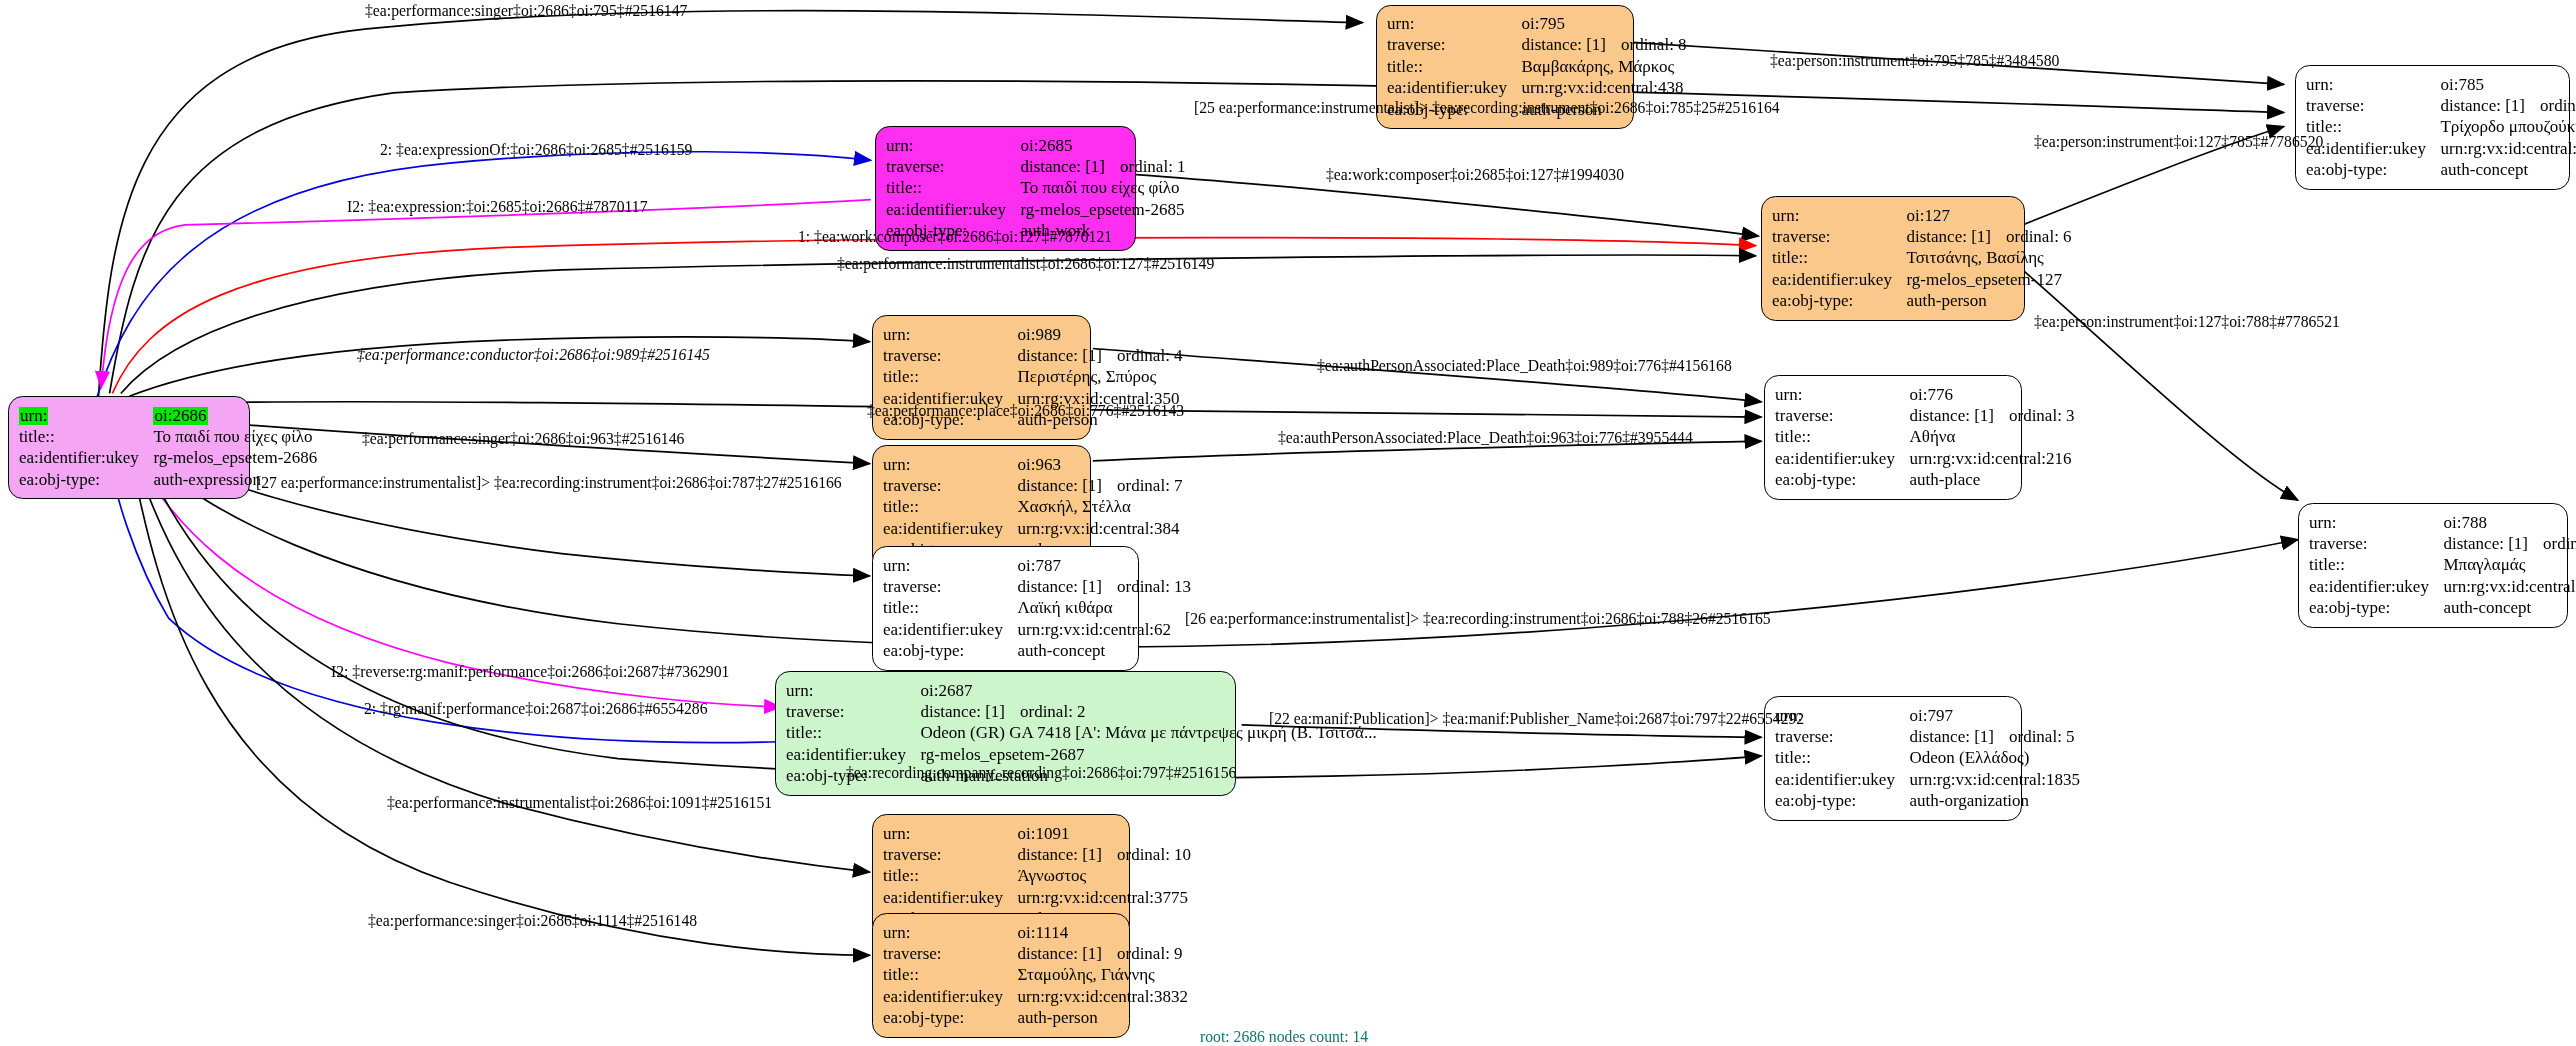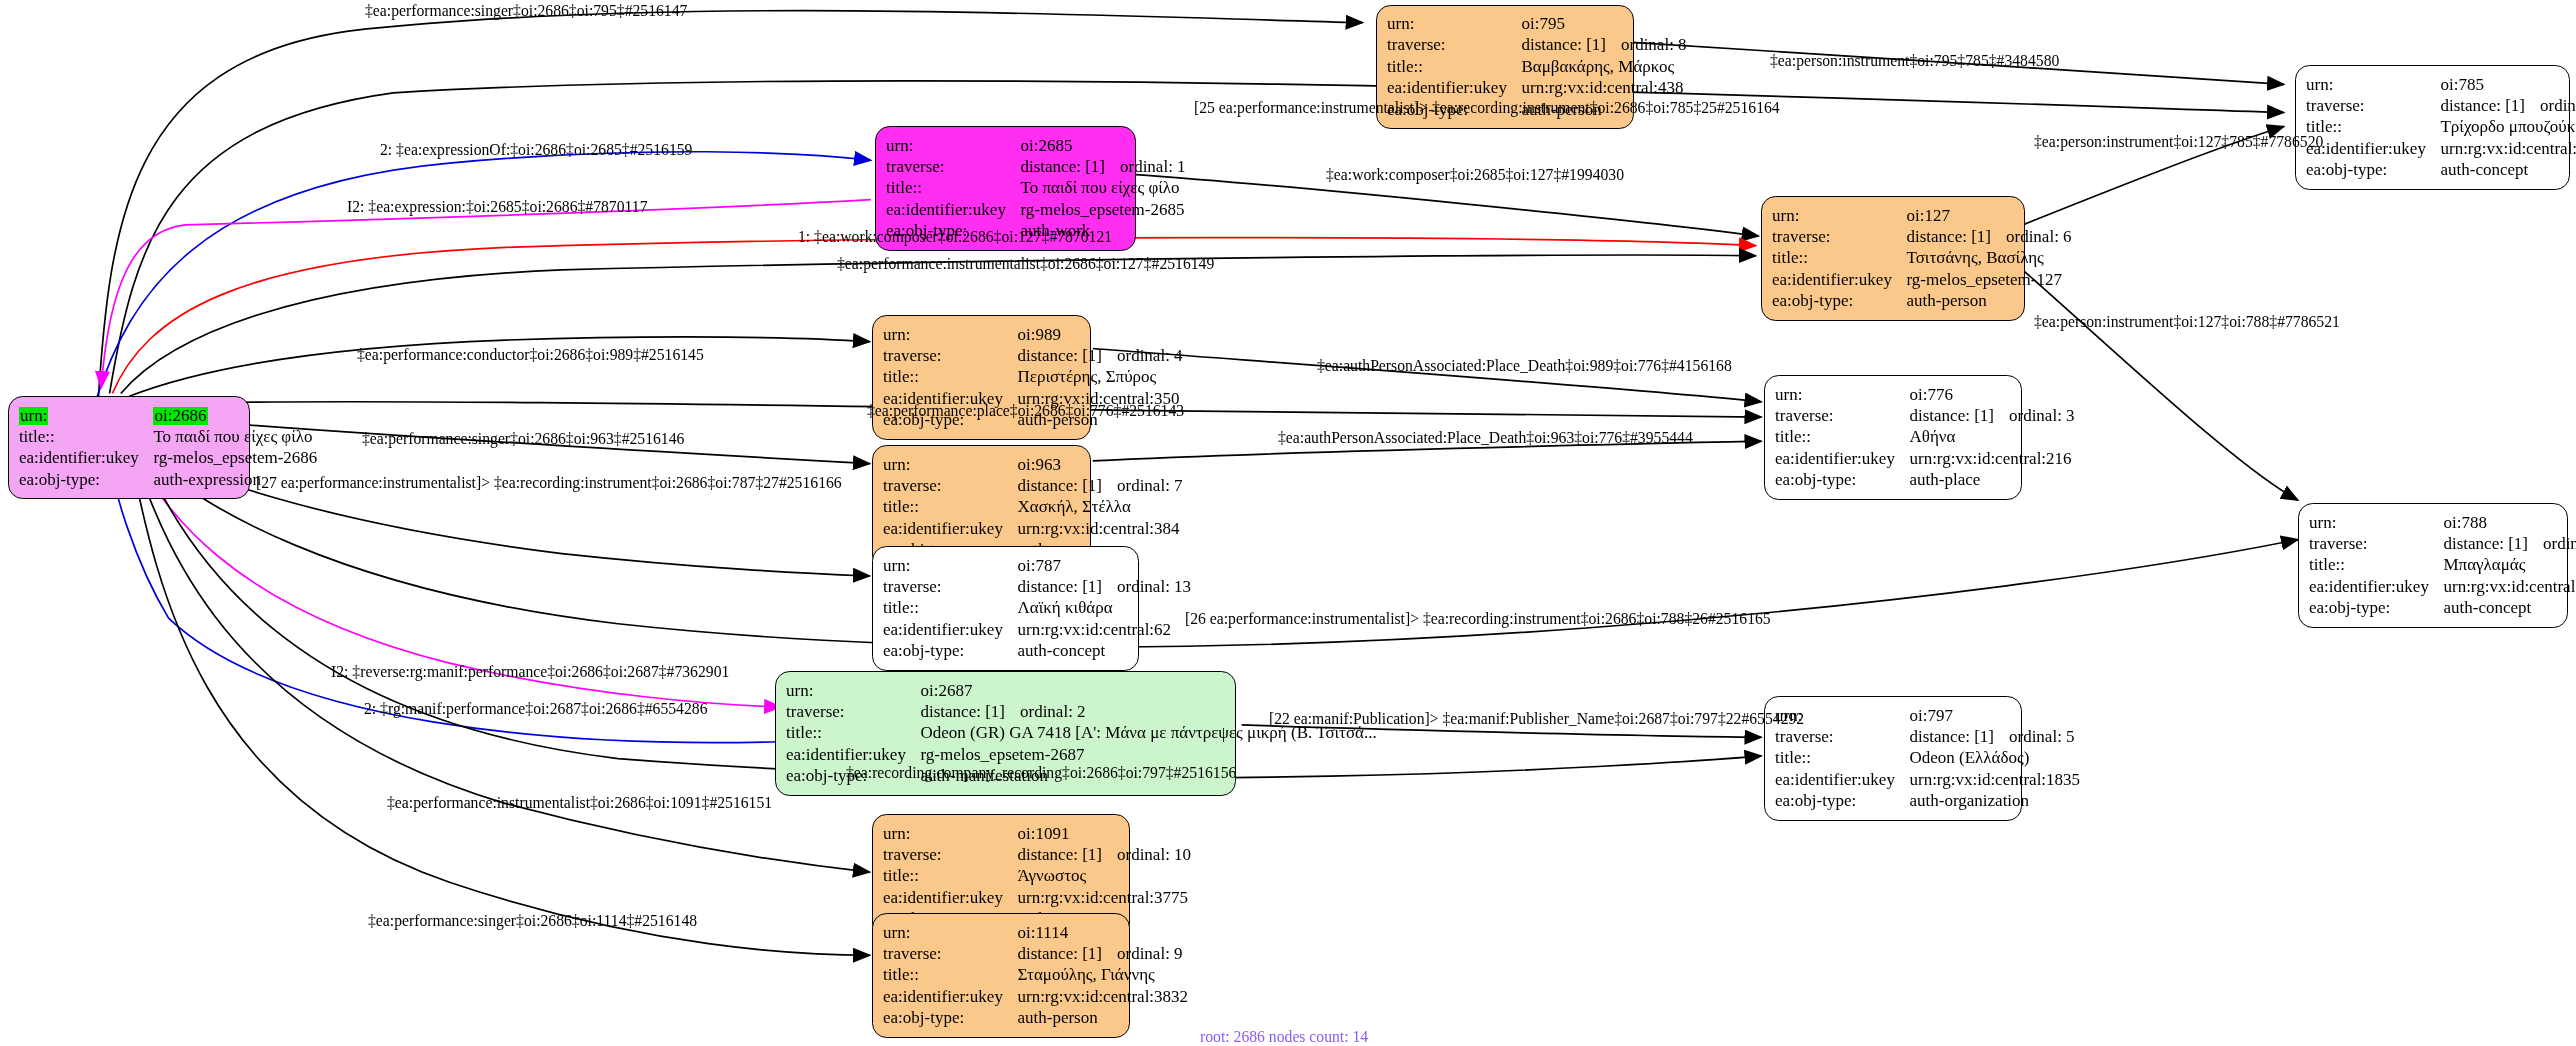--- a/index.html
+++ b/index.html
@@ -12,21 +12,21 @@
   .node td{font-size:17px;line-height:1.06;white-space:nowrap;padding:1.7px 0;vertical-align:top;}
   .node td.k{padding-right:14.6px;}
   .node td.v{}
   .nd-orange{background:#fbc88b;}
   .nd-white{background:#ffffff;}
   .nd-magenta{background:#ff2ef0;}
   .nd-green{background:#ccf5cc;}
   .nd-pink{background:#f4a6f4;}
   .hl-green{background:#00e800;display:inline-block;padding:0 1.1px;}
   .edge-label{position:absolute;font-size:15.7px;color:#000;white-space:nowrap;line-height:1;}
-  .footer{position:absolute;font-size:15.7px;color:#8b5cf6;white-space:nowrap;}
+  .footer{position:absolute;font-size:15.7px;color:#0f766e;white-space:nowrap;}
   .ord{padding-left:15px;}
 </style>
 </head>
 <body>
 
 <div id="canvas">
 
   <svg class="edges" viewBox="0 0 4585 1863">
     <defs>
       <marker id="ah-k" markerWidth="11" markerHeight="9" refX="10" refY="4.5" orient="auto">
@@ -469,21 +469,21 @@
   <div class="edge-label" style="left:365px;top:2.8px;">‡ea:performance:singer‡oi:2686‡oi:795‡#2516147</div>
   <div class="edge-label" style="left:1756px;top:53px;margin-left:14px;">‡ea:person:instrument‡oi:795‡785‡#3484580</div>
   <div class="edge-label" style="left:1194px;top:100px;">[25 ea:performance:instrumentalist]&gt; ‡ea:recording:instrument‡oi:2686‡oi:785‡25#2516164</div>
   <div class="edge-label" style="left:380px;top:142px;">2: ‡ea:expressionOf:‡oi:2686‡oi:2685‡#2516159</div>
   <div class="edge-label" style="left:2034px;top:134px;">‡ea:person:instrument‡oi:127‡785‡#7786520</div>
   <div class="edge-label" style="left:347px;top:199px;text-align:center;">I2: ‡ea:expression:‡oi:2685‡oi:2686‡#7870117</div>
   <div class="edge-label" style="left:1326px;top:167px;">‡ea:work:composer‡oi:2685‡oi:127‡#1994030</div>
   <div class="edge-label" style="left:798px;top:229px;">1: ‡ea:work:composer‡oi:2686‡oi:127‡#7870121</div>
   <div class="edge-label" style="left:837px;top:256px;">‡ea:performance:instrumentalist‡oi:2686‡oi:127‡#2516149</div>
   <div class="edge-label" style="left:2034px;top:314px;">‡ea:person:instrument‡oi:127‡oi:788‡#7786521</div>
-  <div class="edge-label" style="left:357px;top:347px;">‡ea:performance:conductor‡oi:2686‡oi:989‡#2516145</div>
+  <div class="edge-label" style="left:357px;top:347px;font-style:italic;">‡ea:performance:conductor‡oi:2686‡oi:989‡#2516145</div>
   <div class="edge-label" style="left:1317px;top:358px;">‡ea:authPersonAssociated:Place_Death‡oi:989‡oi:776‡#4156168</div>
   <div class="edge-label" style="left:867px;top:403px;">‡ea:performance:place‡oi:2686‡oi:776‡#2516143</div>
   <div class="edge-label" style="left:362px;top:431px;">‡ea:performance:singer‡oi:2686‡oi:963‡#2516146</div>
   <div class="edge-label" style="left:1278px;top:430px;">‡ea:authPersonAssociated:Place_Death‡oi:963‡oi:776‡#3955444</div>
   <div class="edge-label" style="left:256px;top:475px;">[27 ea:performance:instrumentalist]&gt; ‡ea:recording:instrument‡oi:2686‡oi:787‡27#2516166</div>
   <div class="edge-label" style="left:1185px;top:611px;">[26 ea:performance:instrumentalist]&gt; ‡ea:recording:instrument‡oi:2686‡oi:788‡26#2516165</div>
   <div class="edge-label" style="left:331px;top:664px;">I2: ‡reverse:rg:manif:performance‡oi:2686‡oi:2687‡#7362901</div>
   <div class="edge-label" style="left:364px;top:701px;">2: ‡rg:manif:performance‡oi:2687‡oi:2686‡#6554286</div>
   <div class="edge-label" style="left:1269px;top:711px;">[22 ea:manif:Publication]&gt; ‡ea:manif:Publisher_Name‡oi:2687‡oi:797‡22#6554292</div>
   <div class="edge-label" style="left:846px;top:765px;">‡ea:recording:company_recording‡oi:2686‡oi:797‡#2516156</div>

